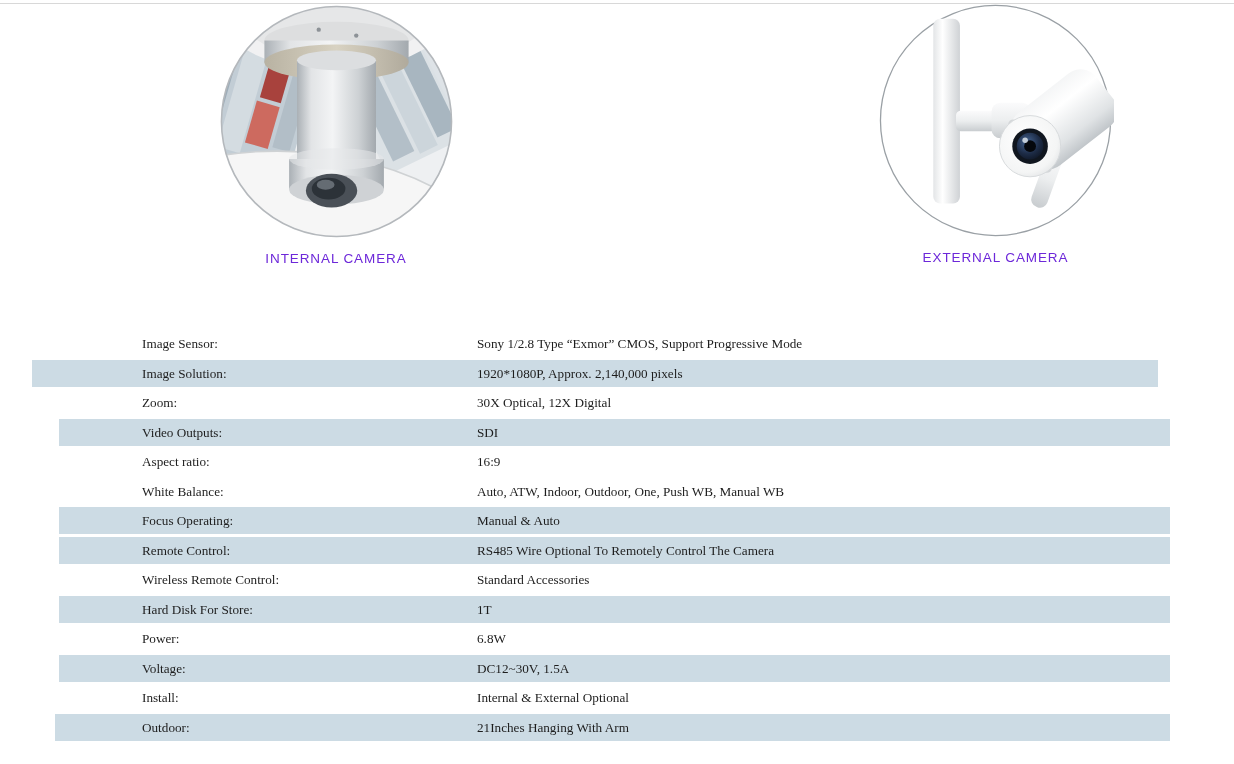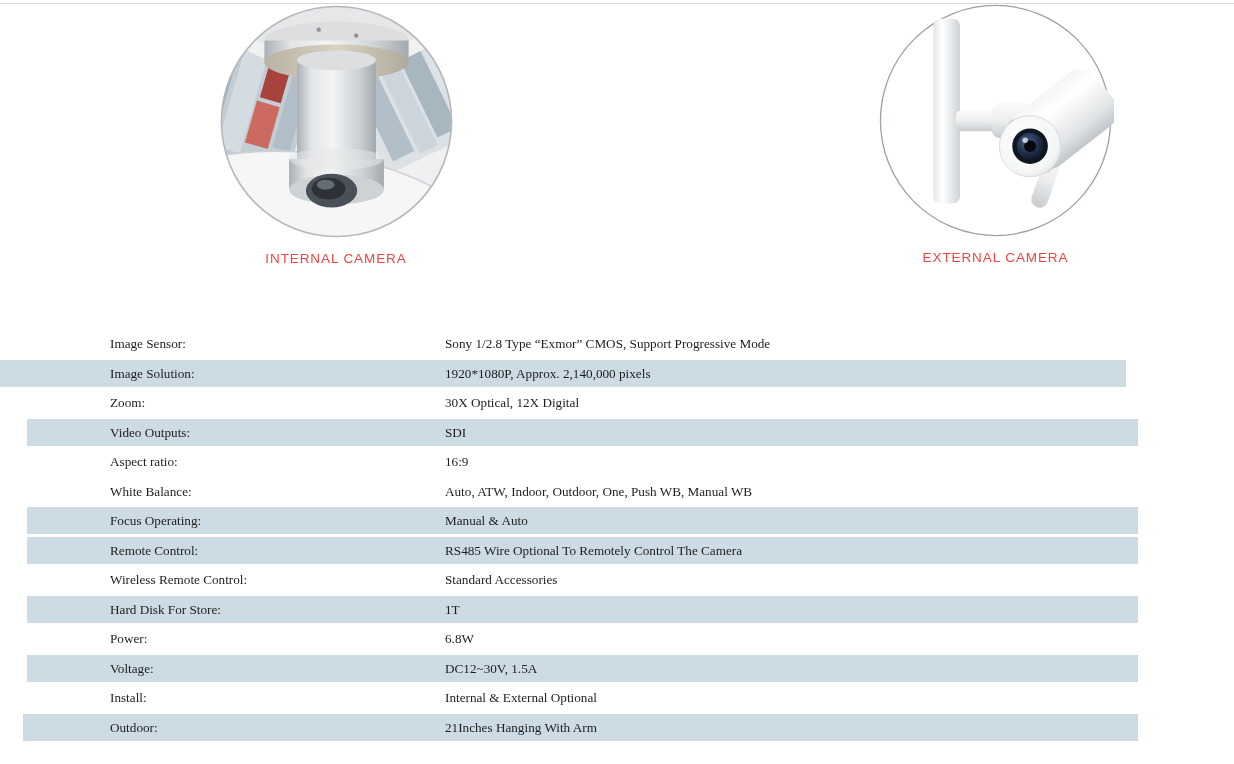--- a/index.html
+++ b/index.html
@@ -10,26 +10,26 @@
   .top-line{position:absolute;top:3px;left:0;right:0;height:1px;background:#d8d8d8;}
 
   
   .fig{position:absolute;margin:0;text-align:center;}
   .fig-internal{left:216px;top:3px;width:240px;}
   .fig-external{left:877px;top:2px;width:237px;}
   .fig svg{display:block;margin:0 auto;}
   .fig figcaption{
     margin-top:11px;
     font-family:"Liberation Sans", sans-serif;
-    font-size:13.5px;letter-spacing:0.9px;color:#ef4444;
+    font-size:13.5px;letter-spacing:0.9px;color:#6d28d9;
   }
 
   
   :root{--hl:#ccdbe4;}
-  .spec-table{position:absolute;left:0;top:329px;width:1138px;}
+  .spec-table{position:absolute;left:0;top:329px;width:1138px;padding-left:32px;}
   .spec-row{
     position:relative;height:29.5px;line-height:29.5px;
     font-size:13.2px;color:#1d1d1d;
   }
   .spec-row.hl::before{
     content:"";position:absolute;z-index:0;top:1px;bottom:1.5px;
     left:27px;right:0;background:var(--hl);
   }
   .spec-row.hl:nth-child(2)::before{left:0;right:12px;}
   .spec-row.hl:nth-child(14)::before{left:23px;right:0;}

